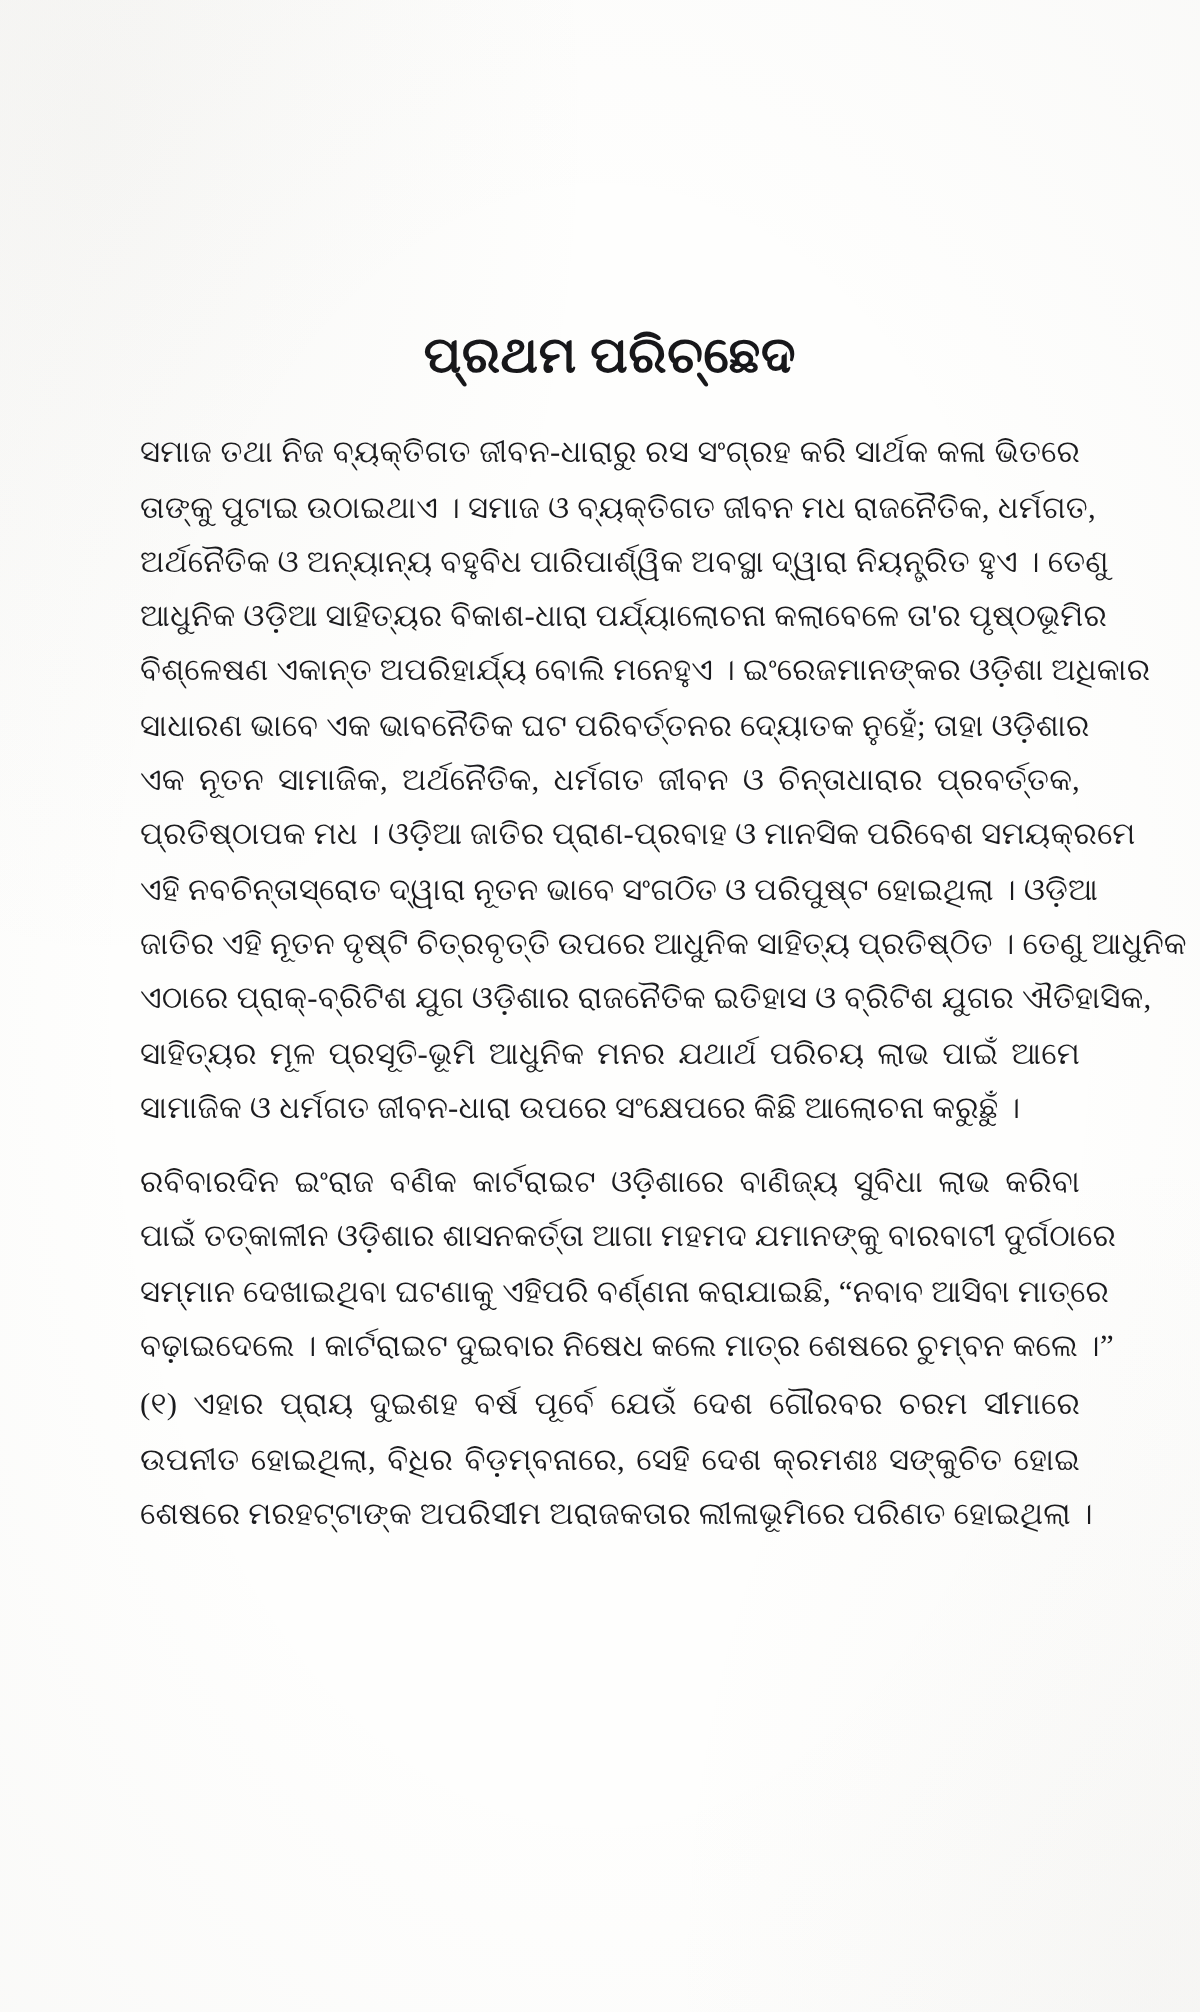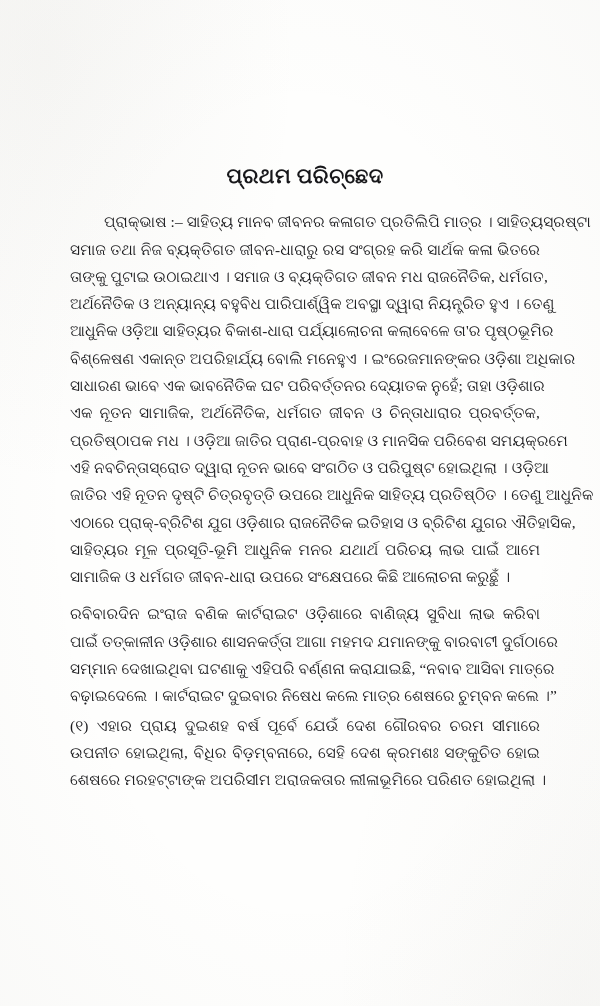--- a/index.html
+++ b/index.html
@@ -37,21 +37,21 @@
   .content {
     position: absolute;
     left: 70px;
     top: 0;
     width: 470px;
   }
 
   .chapter-label {
     margin-top: 163px;
     text-align: center;
-    font-size: 21px;
+    font-size: 25px;
     font-weight: 700;
     color: #17171a;
     letter-spacing: 0.4px;
     line-height: 1.25;
   }
 
   .chapter-title {
     margin-top: 19px;
     text-align: center;
     font-size: 19.5px;
@@ -98,21 +98,20 @@
 
 <div class="page">
   <div class="scan-grain"></div>
 
   <div class="content">
 
     <div class="chapter-label">ପ୍ରଥମ ପରିଚ୍ଛେଦ</div>
 
 
     <div class="body-block">
-      <div class="para-line para-first">ପ୍ରାକ୍‌ଭାଷ :– ସାହିତ୍ୟ ମାନବ ଜୀବନର କଳାଗତ ପ୍ରତିଲିପି ମାତ୍ର । ସାହିତ୍ୟସ୍ରଷ୍ଟା</div>
       <div class="para-line">ସମାଜ ତଥା ନିଜ ବ୍ୟକ୍ତିଗତ ଜୀବନ-ଧାରାରୁ ରସ ସଂଗ୍ରହ କରି ସାର୍ଥକ କଳା ଭିତରେ</div>
       <div class="para-line">ତାଙ୍କୁ ପୁଟାଇ ଉଠାଇଥାଏ । ସମାଜ ଓ ବ୍ୟକ୍ତିଗତ ଜୀବନ ମଧ ରାଜନୈତିକ, ଧର୍ମଗତ,</div>
       <div class="para-line">ଅର୍ଥନୈତିକ ଓ ଅନ୍ୟାନ୍ୟ ବହୁବିଧ ପାରିପାର୍ଶ୍ୱିକ ଅବସ୍ଥା ଦ୍ୱାରା ନିୟନ୍ତ୍ରିତ ହୁଏ । ତେଣୁ</div>
       <div class="para-line">ଆଧୁନିକ ଓଡ଼ିଆ ସାହିତ୍ୟର ବିକାଶ-ଧାରା ପର୍ଯ୍ୟାଲୋଚନା କଲାବେଳେ ତା'ର ପୃଷ୍ଠଭୂମିର</div>
       <div class="para-line">ବିଶ୍ଳେଷଣ ଏକାନ୍ତ ଅପରିହାର୍ଯ୍ୟ ବୋଲି ମନେହୁଏ । ଇଂରେଜମାନଙ୍କର ଓଡ଼ିଶା ଅଧିକାର</div>
       <div class="para-line">ସାଧାରଣ ଭାବେ ଏକ ଭାବନୈତିକ ଘଟ ପରିବର୍ତ୍ତନର ଦ୍ୟୋତକ ନୁହେଁ; ତାହା ଓଡ଼ିଶାର</div>
       <div class="para-line">ଏକ ନୂତନ ସାମାଜିକ, ଅର୍ଥନୈତିକ, ଧର୍ମଗତ ଜୀବନ ଓ ଚିନ୍ତାଧାରାର ପ୍ରବର୍ତ୍ତକ,</div>
       <div class="para-line">ପ୍ରତିଷ୍ଠାପକ ମଧ । ଓଡ଼ିଆ ଜାତିର ପ୍ରାଣ-ପ୍ରବାହ ଓ ମାନସିକ ପରିବେଶ ସମୟକ୍ରମେ</div>
       <div class="para-line">ଏହି ନବଚିନ୍ତାସ୍ରୋତ ଦ୍ୱାରା ନୂତନ ଭାବେ ସଂଗଠିତ ଓ ପରିପୁଷ୍ଟ ହୋଇଥିଲା । ଓଡ଼ିଆ</div>
       <div class="para-line">ଜାତିର ଏହି ନୂତନ ଦୃଷ୍ଟି ଚିତ୍ରବୃତ୍ତି ଉପରେ ଆଧୁନିକ ସାହିତ୍ୟ ପ୍ରତିଷ୍ଠିତ । ତେଣୁ ଆଧୁନିକ</div>

